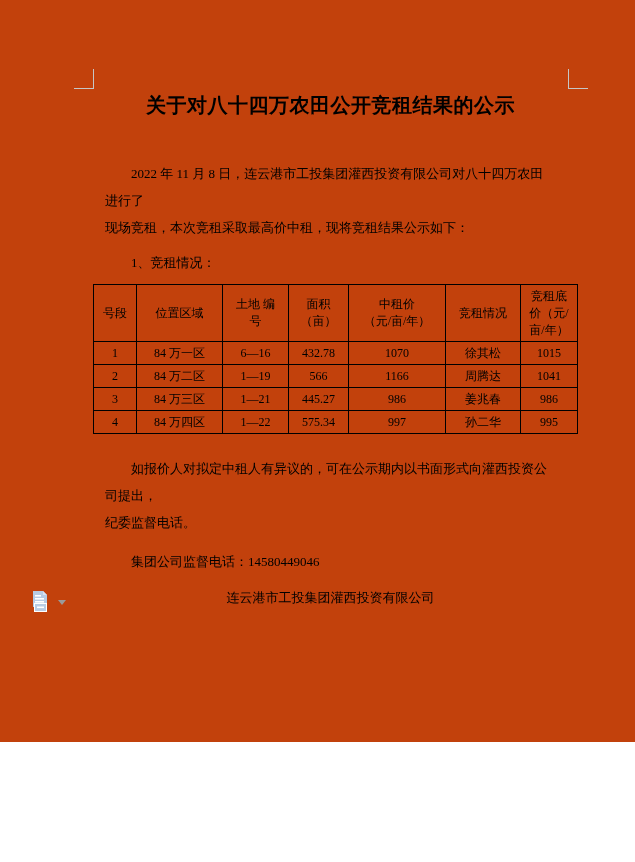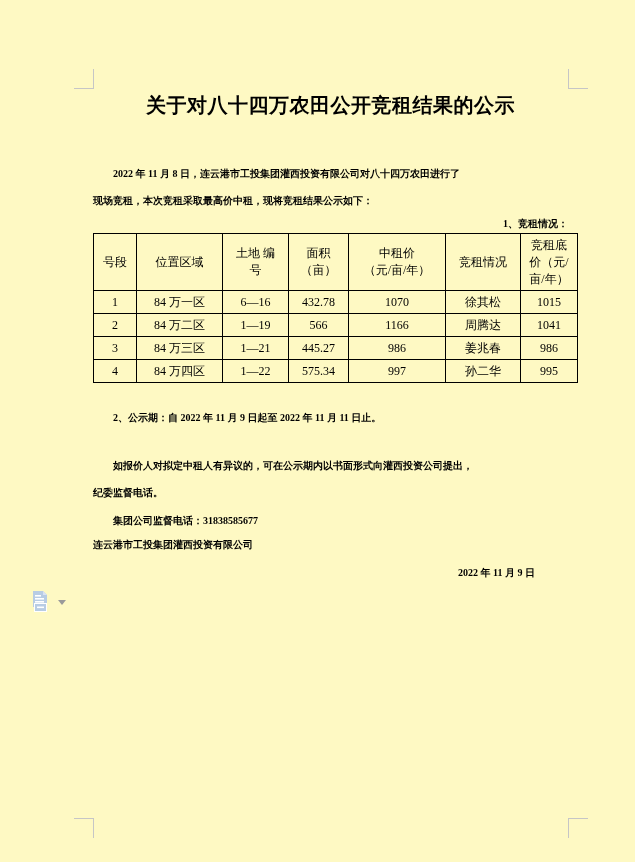--- a/index.html
+++ b/index.html
@@ -1,54 +1,54 @@
 <!DOCTYPE html>
 <html><head>
 <meta charset="utf-8">
 <style>
   html,body{margin:0;padding:0;}
   body{
     width:635px;height:862px;background:#ffffff;color:#000000;
     font-family:"Liberation Serif","DejaVu Serif",serif;
   }
-  .page{position:relative;width:635px;height:862px;background:#fef9c3;overflow:hidden;}
+  .page{position:relative;width:635px;height:742px;background:#c2410c;overflow:hidden;}
 
   
   .crop{position:absolute;width:19px;height:19px;}
   .crop.tl{left:74px;top:69px;border-right:1px solid #c6c6c6;border-bottom:1px solid #c6c6c6;}
   .crop.tr{left:568px;top:69px;border-left:1px solid #c6c6c6;border-bottom:1px solid #c6c6c6;}
   .crop.bl{left:74px;top:818px;border-right:1px solid #c6c6c6;border-top:1px solid #c6c6c6;}
   .crop.br{left:568px;top:818px;border-left:1px solid #c6c6c6;border-top:1px solid #c6c6c6;}
 
   .content{position:absolute;left:93px;top:88px;width:475px;}
 
   .doc-title{
     margin:2px 0 0 0;font-size:20px;font-weight:bold;text-align:center;
     line-height:30px;letter-spacing:0.5px;
   }
-  .para{margin:0;font-size:10px;line-height:27px;text-align:left;font-weight:bold;}
+  .para{margin:12px;font-size:13px;line-height:27px;text-align:left;}
   .indent{text-indent:2em;}
   .pre{white-space:pre-line;}
   .intro{margin-top:40px;}
-  .sec1{line-height:19px;text-align:right;}
+  .sec1{line-height:19px;}
 
   table.results{
     border-collapse:collapse;table-layout:fixed;width:484px;margin:0;
   }
   table.results th,table.results td{
     border:1px solid #000000;font-weight:normal;text-align:center;
     vertical-align:middle;font-size:12px;padding:0;overflow:hidden;
   }
   table.results thead th{height:56px;line-height:17px;white-space:pre-line;}
   table.results tbody td{height:22px;line-height:22px;}
 
   .sec2{margin-top:21px;}
   .objection{margin-top:21px;}
   .phone{margin-top:1px;}
-  .sig-company{text-align:left;margin-top:-3px;}
+  .sig-company{text-align:center;margin-top:-3px;}
   .sig-date{text-align:right;padding-right:33px;margin-top:1px;}
 
   
   .paste-tag{position:absolute;left:30px;top:590px;width:44px;height:26px;cursor:pointer;}
   .paste-tag svg{display:block;float:left;}
   .drop-arrow{
     float:left;margin:10px 0 0 6px;width:0;height:0;
     border-left:4px solid transparent;border-right:4px solid transparent;
     border-top:5px solid #9a9a9a;
   }
@@ -131,29 +131,27 @@
           <td>84 万四区</td>
           <td>1—22</td>
           <td>575.34</td>
           <td>997</td>
           <td>孙二华</td>
           <td>995</td>
         </tr>
       </tbody>
     </table>
 
-    <p class="para indent sec2">2、公示期：自 2022 年 11 月 9 日起至 2022 年 11 月 11 日止。</p>
 
     <p class="para indent pre objection">如报价人对拟定中租人有异议的，可在公示期内以书面形式向灌西投资公司提出，
 纪委监督电话。</p>
 
-    <p class="para indent phone">集团公司监督电话：31838585677</p>
+    <p class="para indent phone">集团公司监督电话：14580449046</p>
 
     <p class="para sig-company">连云港市工投集团灌西投资有限公司</p>
-    <p class="para sig-date">2022 年 11 月 9 日</p>
 
   </div>
 
   <div class="paste-tag">
     <svg width="22" height="24" viewBox="0 0 22 24">
       <path d="M3 1 h10 l4 4 v12 h-14 z" fill="#b8cce4"></path>
       <path d="M13 1 l4 4 h-4 z" fill="#d9e2f3"></path>
       <rect x="5" y="5" width="6" height="1.6" fill="#ffffff"></rect>
       <rect x="5" y="8" width="9" height="1.6" fill="#ffffff"></rect>
       <rect x="5" y="11" width="9" height="1.6" fill="#ffffff"></rect>

